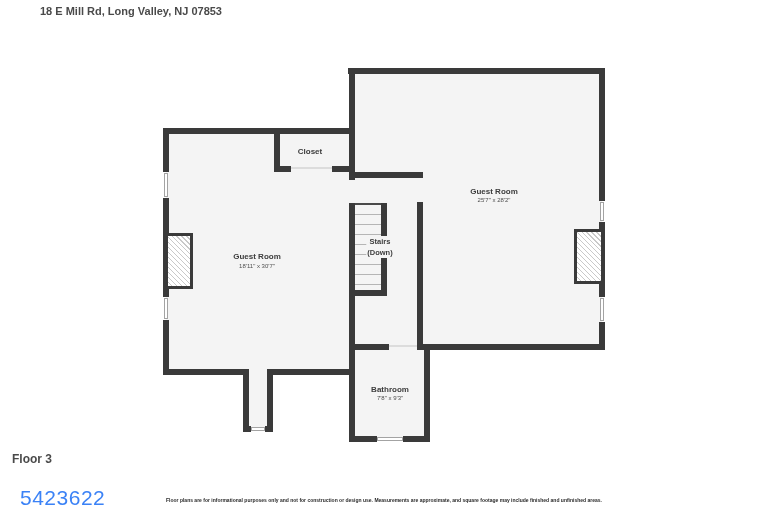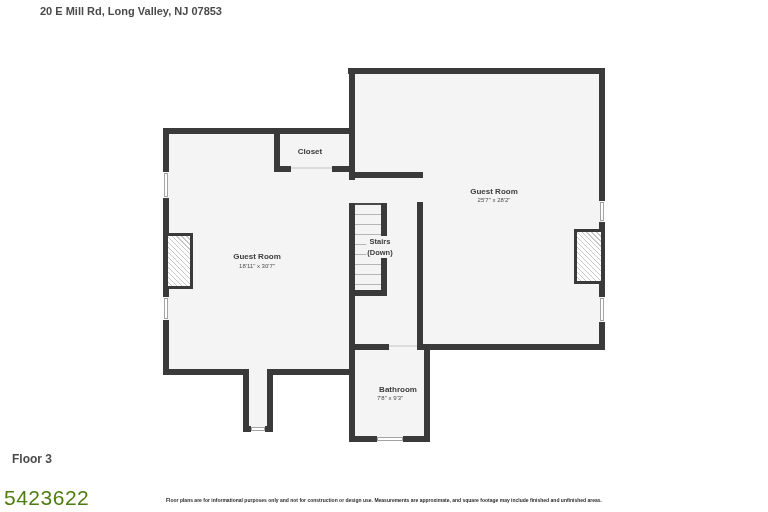--- a/index.html
+++ b/index.html
@@ -15,36 +15,36 @@
   
   .win{position:absolute;background:#ffffff;border:1px solid #a3a3a3;box-sizing:border-box;}
   
   .chimney{position:absolute;box-sizing:border-box;border:3px solid var(--wall,#3a3a3a);
     background:repeating-linear-gradient(45deg,#ffffff 0px,#ffffff 2.5px,#c9c9c9 2.5px,#c9c9c9 3.5px);}
   
   .steps{position:absolute;background:repeating-linear-gradient(to bottom,transparent 0px,transparent 9px,#b5b5b5 9px,#b5b5b5 10px);}
   
   .title{position:absolute;left:40px;top:5px;font-size:11px;font-weight:bold;color:#4a4a4a;}
   .floorlbl{position:absolute;left:12px;top:452px;font-size:12px;font-weight:bold;color:#4a4a4a;}
-  .mls{position:absolute;left:4px;top:486px;font-size:21px;color:#4d7c0f;letter-spacing:0.5px;}
+  .mls{position:absolute;left:20px;top:486px;font-size:21px;color:#3b82f6;letter-spacing:0.5px;}
   .disclaimer{position:absolute;left:0;right:0;top:497px;text-align:center;font-size:5px;
     font-weight:bold;color:#2a2a2a;}
   .room-name{position:absolute;transform:translateX(-50%);font-size:8px;font-weight:bold;
     color:#3c3c3c;white-space:nowrap;}
   .room-dims{position:absolute;transform:translateX(-50%);font-size:6px;color:#4e4e4e;white-space:nowrap;}
   .stairs-lbl{position:absolute;transform:translateX(-50%);font-size:7.5px;font-weight:bold;
     color:#3c3c3c;text-align:center;line-height:11px;background:var(--floor,#f4f4f4);
     white-space:nowrap;padding:0 1px;}
 </style>
 </head>
 <body>
 
 <div id="page">
 
-  <div class="title">20 E Mill Rd, Long Valley, NJ 07853</div>
+  <div class="title">18 E Mill Rd, Long Valley, NJ 07853</div>
 
   <div>
 
     <div class="floor" style="left:166px;top:131px;width:186px;height:241px;"></div>
     <div class="floor" style="left:246px;top:372px;width:24px;height:57px;"></div>
     <div class="floor" style="left:351px;top:71px;width:251px;height:276px;"></div>
     <div class="floor" style="left:352px;top:347px;width:75px;height:92px;"></div>
 
     <i class="w" style="left:163px;top:128px;width:192px;height:6px;"></i>
     <i class="w" style="left:163px;top:128px;width:6px;height:44px;"></i>
@@ -94,21 +94,21 @@
     <div class="room-name" style="left:310px;top:147px;">Closet</div>
 
     <div class="room-name" style="left:257px;top:252px;">Guest Room</div>
     <div class="room-dims" style="left:257px;top:263px;">18'11" x 30'7"</div>
 
     <div class="room-name" style="left:494px;top:187px;">Guest Room</div>
     <div class="room-dims" style="left:494px;top:197px;">25'7" x 28'2"</div>
 
     <div class="stairs-lbl" style="left:380px;top:236px;"><span>Stairs</span><br><span>(Down)</span></div>
 
-    <div class="room-name" style="left:390px;top:385px;margin-left:8px;">Bathroom</div>
+    <div class="room-name" style="left:390px;top:385px;">Bathroom</div>
     <div class="room-dims" style="left:390px;top:395px;">7'8" x 9'3"</div>
   </div>
 
   <div class="floorlbl">Floor 3</div>
   <div class="mls">5423622</div>
   <div class="disclaimer">Floor plans are for informational purposes only and not for construction or design use. Measurements are approximate, and square footage may include finished and unfinished areas.</div>
 
 </div>
 
 </body></html>

